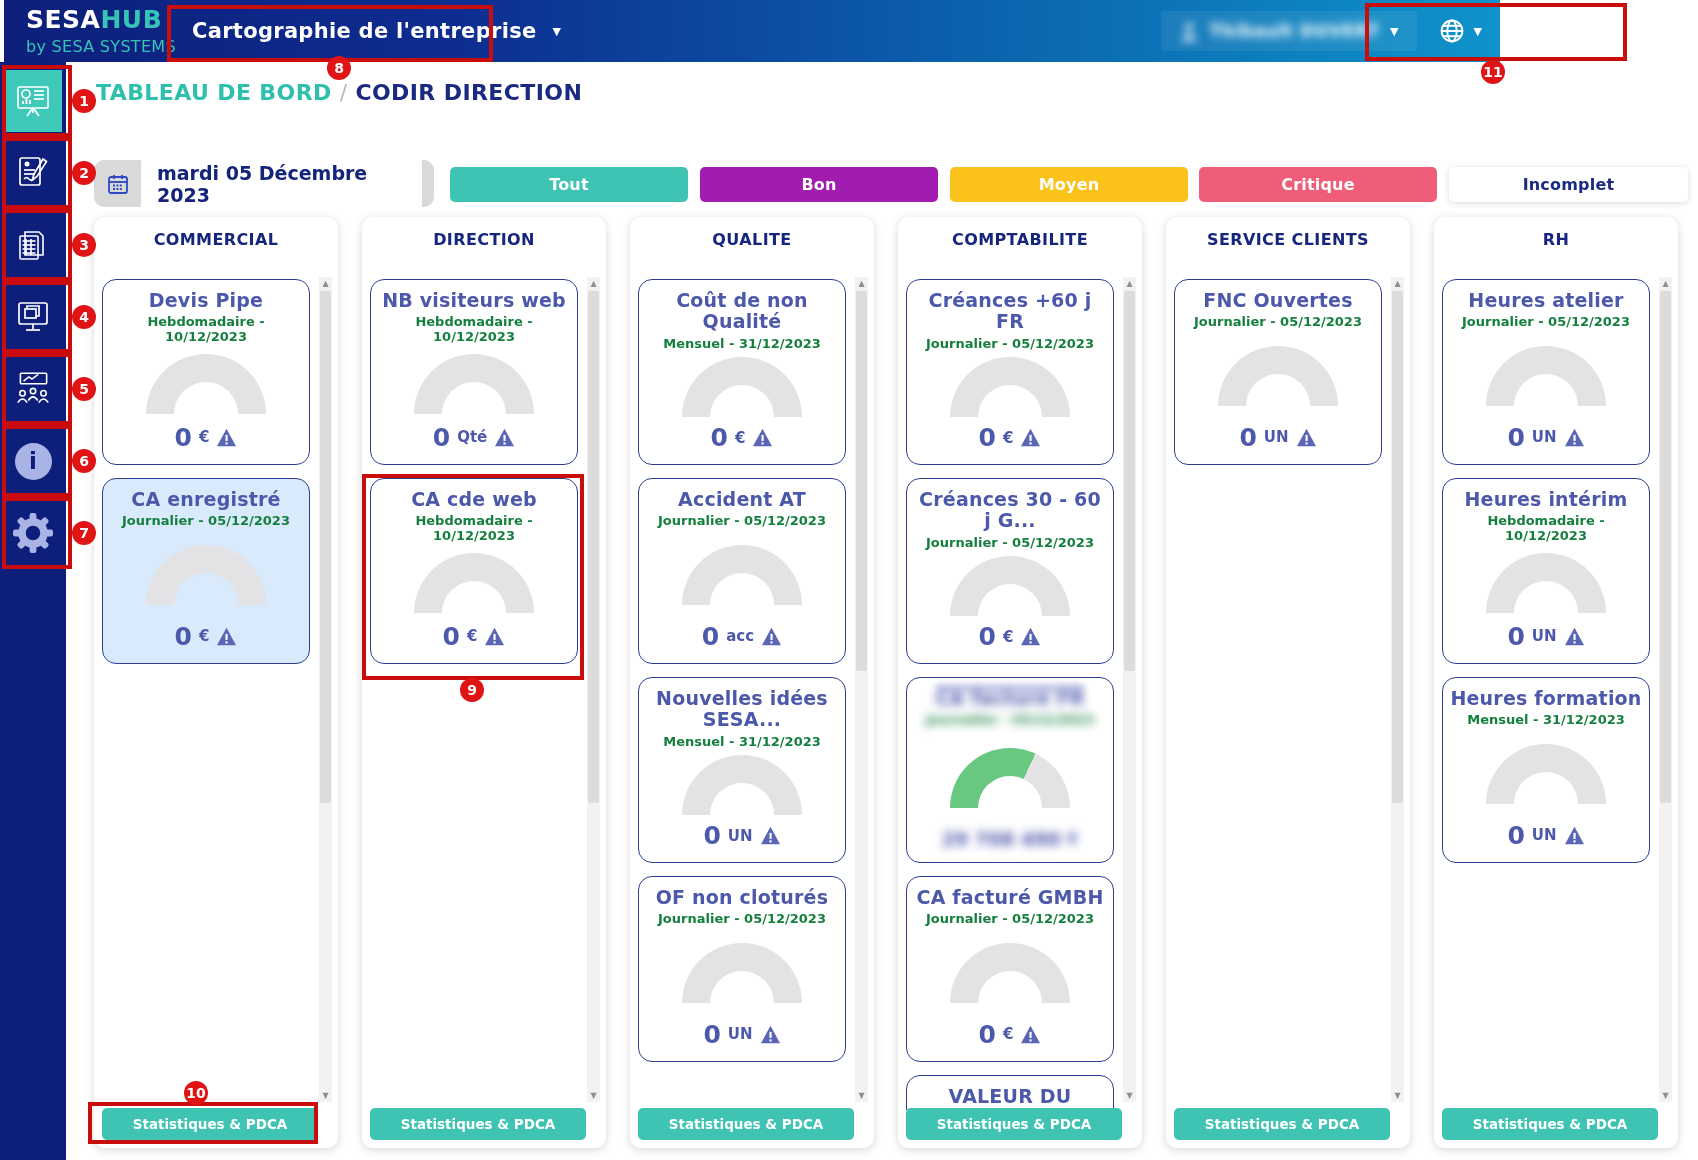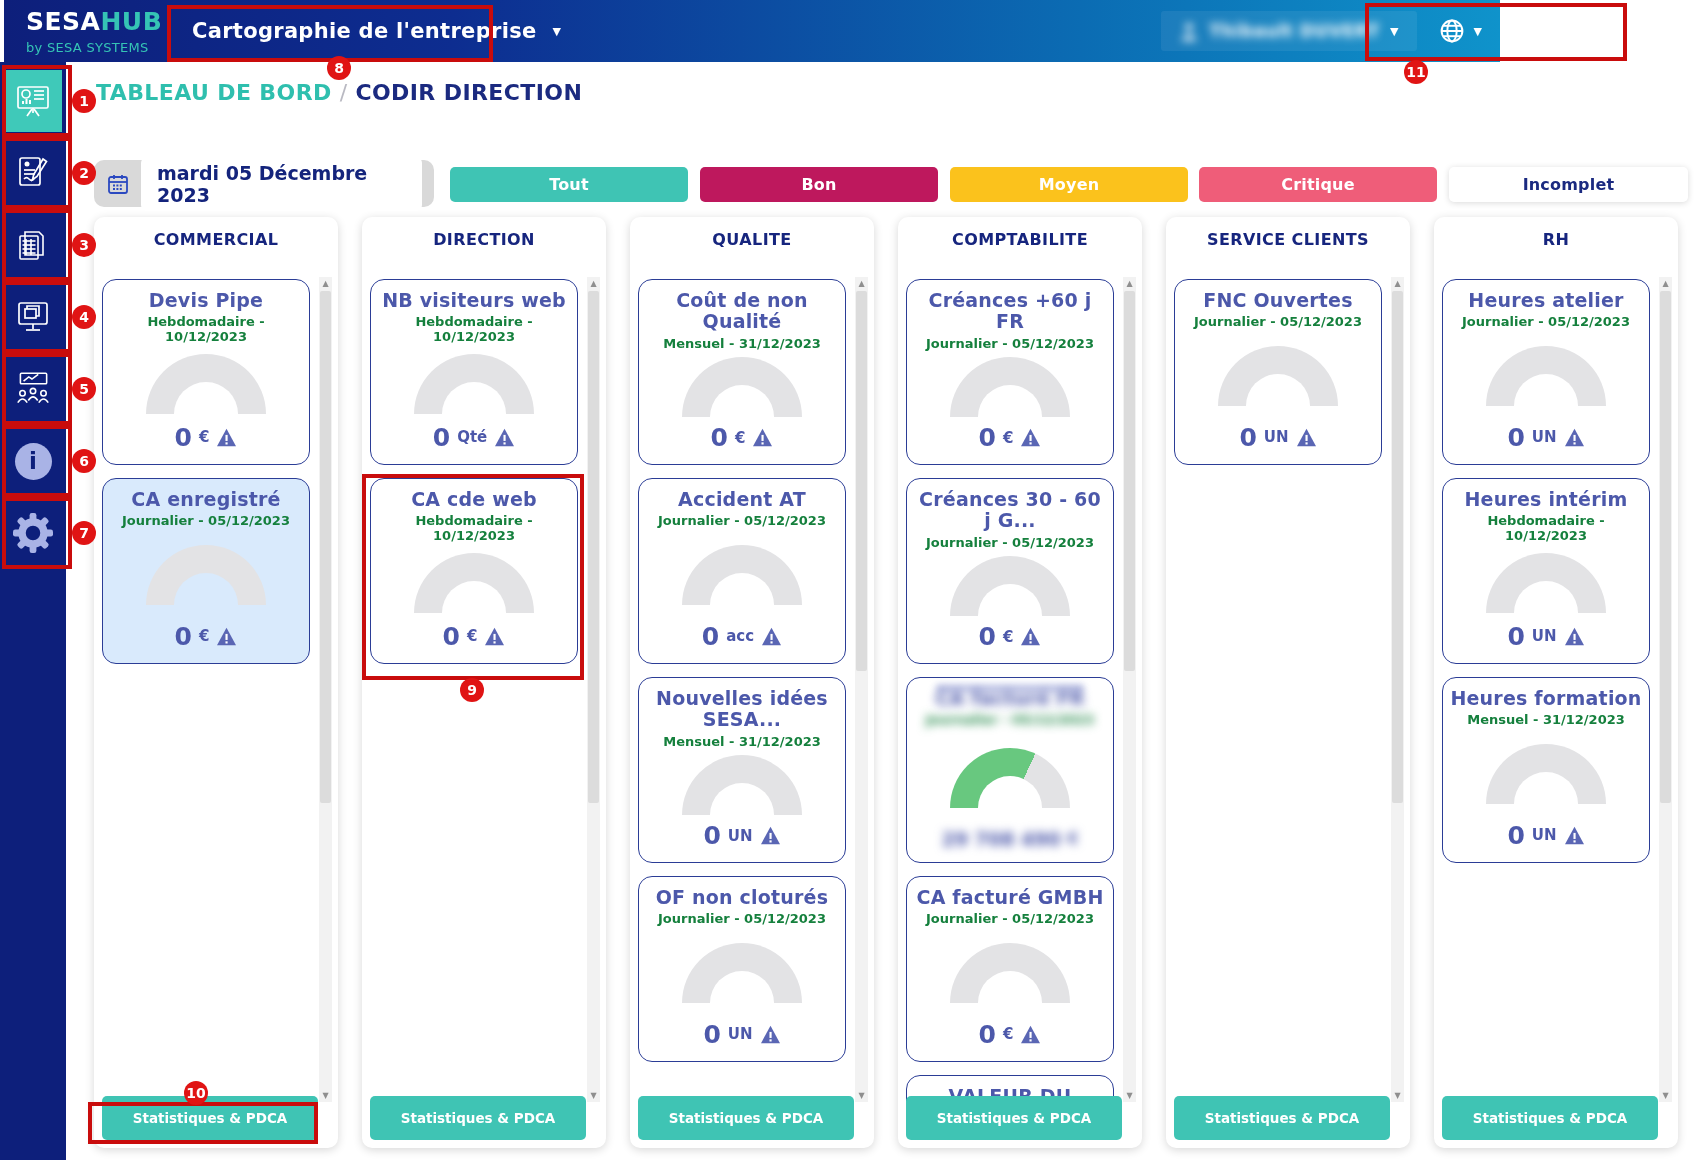--- a/index.html
+++ b/index.html
@@ -7,21 +7,21 @@
     font-family:"DejaVu Sans","Liberation Sans",sans-serif; }
   .app { position:relative; width:1698px; height:1160px; }
 
   
   .topbar { position:absolute; left:4px; top:0; width:1496px; height:62px; z-index:5;
     background:linear-gradient(90deg,#0d1f7b 0%,#0d2d90 30%,#0b6cb3 72%,#0f93cb 100%);
     display:flex; align-items:center; }
   .brand { width:200px; padding-left:22px; line-height:1; }
   .brand .line1 { font-size:25px; font-weight:bold; letter-spacing:.5px; }
   .brand .p1 { color:#fff; } .brand .p2 { color:#35c4b5; }
-  .brand .tagline { color:#35c4b5; font-size:13px; margin-top:7px; letter-spacing:.3px; }
+  .brand .tagline { color:#35c4b5; font-size:16px; margin-top:7px; letter-spacing:.3px; }
   .nav-dd { display:flex; align-items:center; gap:16px; color:#fff; font-size:21px;
     font-weight:600; margin-left:-12px; letter-spacing:.3px; cursor:pointer; }
   .caret { color:#fff; font-size:11px; }
   .top-right { position:absolute; right:18px; top:0; height:62px; display:flex; align-items:center; gap:22px; }
   .user-chip { display:flex; align-items:center; gap:10px; padding:10px 18px;
     background:rgba(255,255,255,.07); border-radius:3px; cursor:pointer; }
   .blurred { filter:blur(4px); }
   .blur5 { filter:blur(5px); }
   .user-name { color:#fff; font-size:17px; font-weight:bold; letter-spacing:.6px; }
   .globe-wrap { display:flex; align-items:center; gap:9px; cursor:pointer; }
@@ -39,21 +39,21 @@
   .bc-root { color:#2fbfae; } .bc-sep { color:#b9b9c2; margin:0 8px; font-weight:400; } .bc-cur { color:#1b2a80; }
 
   
   .date-chip { position:absolute; left:94px; top:160px; width:340px; height:47px; background:#d9d9d9;
     border-radius:10px; display:flex; align-items:center; padding:0 12px; gap:11px; cursor:pointer; z-index:3; }
   .date-inner { background:#fff; border-radius:6px; padding:5px 16px; font-size:19px; font-weight:bold; color:#14247c; }
   .fbtn { position:absolute; top:167px; width:238px; height:35px; border-radius:5px; border:none;
     font-size:16px; font-weight:bold; color:#fff; display:flex; align-items:center; justify-content:center;
     cursor:pointer; font-family:inherit; z-index:3; letter-spacing:.2px; }
   .fbtn.tout { left:450px; background:#3fc4b4; }
-  .fbtn.bon  { left:700px; background:#be185d; }
+  .fbtn.bon  { left:700px; background:#a21caf; }
   .fbtn.moyen{ left:950px; background:#fbc21c; }
   .fbtn.critique { left:1199px; background:#ef5d79; }
   .fbtn.incomplet{ left:1449px; width:239px; background:#fff; color:#1b2a80;
     box-shadow:0 1px 6px rgba(0,0,0,.15); }
 
   
   .panel { position:absolute; top:217px; width:244px; height:931px; background:#fff; border-radius:10px;
     box-shadow:0 2px 10px rgba(0,0,0,.16); overflow:hidden; z-index:2; }
   .panel h2 { position:absolute; top:13px; left:0; width:100%; text-align:center; font-size:16px;
     color:#16257e; letter-spacing:.4px; font-weight:bold; }
@@ -70,21 +70,21 @@
   .gauge.green { background:conic-gradient(from 270deg at 50% 100%, #68c87f 0deg 115deg, #e3e3e5 115deg 180deg); }
   .gauge::after { content:""; position:absolute; left:28px; bottom:0; width:64px; height:32px;
     border-radius:64px 64px 0 0; background:var(--card-bg); }
   .card-value { margin-top:auto; display:flex; align-items:center; gap:7px; }
   .card-value .val { color:#4c58aa; font-size:25px; font-weight:bold; }
   .card-value .unit { color:#4c58aa; font-size:15px; font-weight:bold; }
   .warn { width:21px; height:19px; }
   .redact-band { position:absolute; top:6px; left:14%; width:72%; height:9px; background:#c6cbe9;
     filter:blur(3px); border-radius:3px; }
   .card.partial { flex:0 0 186px; }
-  .stat-btn { position:absolute; left:8px; bottom:8px; width:216px; height:44px; background:#3fc4b4;
+  .stat-btn { position:absolute; left:8px; bottom:8px; width:216px; height:32px; background:#3fc4b4;
     border:none; border-radius:5px; color:#fff; font-size:13.5px; font-weight:bold; cursor:pointer;
     font-family:inherit; z-index:3; }
   
   .scroll { position:absolute; top:60px; right:6px; bottom:46px; width:13px; background:#f2f2f2; cursor:pointer; }
   .sb-up,.sb-dn { position:absolute; left:0; width:13px; text-align:center; color:#8f8f8f; font-size:8px; }
   .sb-up { top:2px; } .sb-dn { bottom:2px; }
   .sb-thumb { position:absolute; left:1px; width:11px; background:#dcdcdc; border-radius:2px; }
   .t-long { top:14px; height:62%; } .t-mid { top:14px; height:46%; }
 
   
@@ -556,15 +556,15 @@
   <div class="ann-dot" style="left:72px;top:89px">1</div>
   <div class="ann-dot" style="left:72px;top:161px">2</div>
   <div class="ann-dot" style="left:72px;top:233px">3</div>
   <div class="ann-dot" style="left:72px;top:305px">4</div>
   <div class="ann-dot" style="left:72px;top:377px">5</div>
   <div class="ann-dot" style="left:72px;top:449px">6</div>
   <div class="ann-dot" style="left:72px;top:521px">7</div>
   <div class="ann-dot" style="left:327px;top:56px">8</div>
   <div class="ann-dot" style="left:460px;top:678px">9</div>
   <div class="ann-dot" style="left:184px;top:1081px">10</div>
-  <div class="ann-dot" style="left:1404px;top:60px">11</div>
+  <div class="ann-dot" style="left:1481px;top:60px">11</div>
 
 </div>
 
 </body></html>

